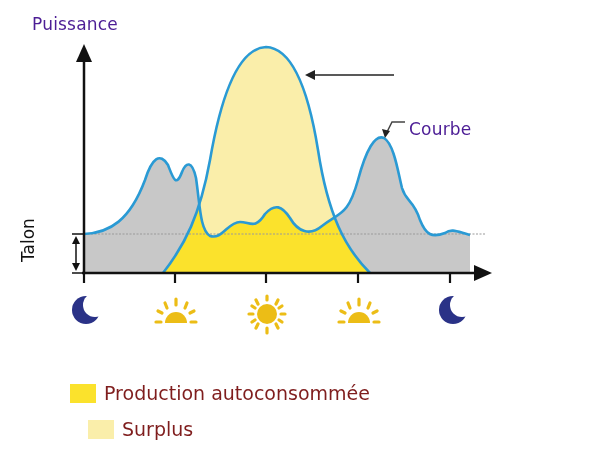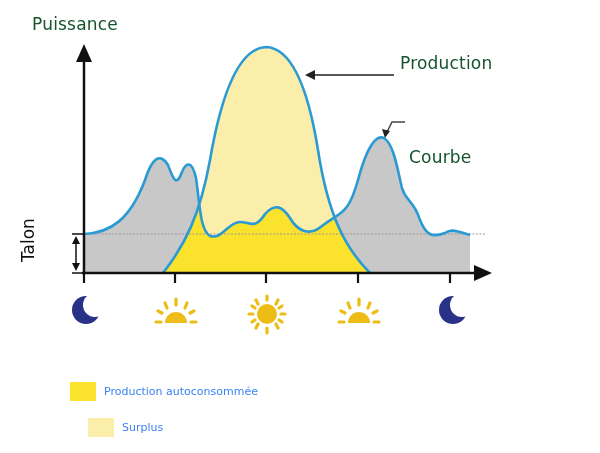--- a/index.html
+++ b/index.html
@@ -1,25 +1,25 @@
 <!DOCTYPE html>
 <html><head>
 <meta charset="utf-8">
 <style>
   html, body { margin:0; padding:0; background:#ffffff; }
   body { width:600px; height:453px; position:relative; overflow:hidden; font-family:"DejaVu Sans", sans-serif; color:#111; }
-  .lbl { position:absolute; font-size:17px; line-height:22px; color:#14532d; white-space:nowrap; letter-spacing:0.2px; }
+  .lbl { position:absolute; font-size:17px; line-height:22px; color:#4c1d95; white-space:nowrap; letter-spacing:0.2px; }
   #ylabel { left:32px; top:13px; }
   #pv-label { left:400px; top:52px; }
-  #cc-label { left:409px; top:118px;margin-top:28px; }
+  #cc-label { left:409px; top:118px; }
   #talon { position:absolute; left:17px; top:262px; transform:rotate(-90deg); transform-origin:left top; font-size:17px; line-height:22px; }
   svg { position:absolute; left:0; top:0; }
   .legend-item { position:absolute; left:70px; display:flex; align-items:center; }
   .swatch { width:26px; height:19px; margin-right:8px; }
-  .legend-text { font-size:11px; color:#3b82f6; }
+  .legend-text { font-size:19px; color:#7f1d1d; }
 </style>
 </head>
 <body>
 
 <svg width="600" height="453" viewBox="0 0 600 453">
   <defs>
     <clipPath id="clipLoad">
       <path d="M84,234 C110,233 130,220 145,180 C152,158 160,152 168,165 C173,178 176,188 182,172 C186,162 192,160 196,178 C200,205 200,230 210,236 C222,240 228,222 240,222 C250,222 255,230 265,214 C275,203 282,206 290,218 C298,232 310,236 322,226 C340,212 348,216 358,180 C366,150 375,134 384,138 C394,144 398,172 402,188 C406,202 414,200 420,220 C426,235 432,238 445,233 C452,228 458,232 470,235 L470,273 L84,273 Z"></path>
     </clipPath>
   </defs>
@@ -103,21 +103,20 @@
     <line x1="377" y1="311" x2="373" y2="313"></line>
   </g>
   <g>
     <circle cx="453" cy="310" r="14" fill="#2a3287"></circle>
     <circle cx="462" cy="305" r="12" fill="#ffffff"></circle>
   </g>
 </svg>
 
 <div class="lbl" id="ylabel">Puissance</div>
 <div class="lbl" id="pv-label">
-  <div>Production</div>
 </div>
 <div class="lbl" id="cc-label">
   <div>Courbe</div>
 </div>
 <div id="talon">Talon</div>
 
 <div class="legend-item" style="top:382px;">
   <div class="swatch" style="background:#fbe22c;"></div>
   <span class="legend-text">Production autoconsommée</span>
 </div>

